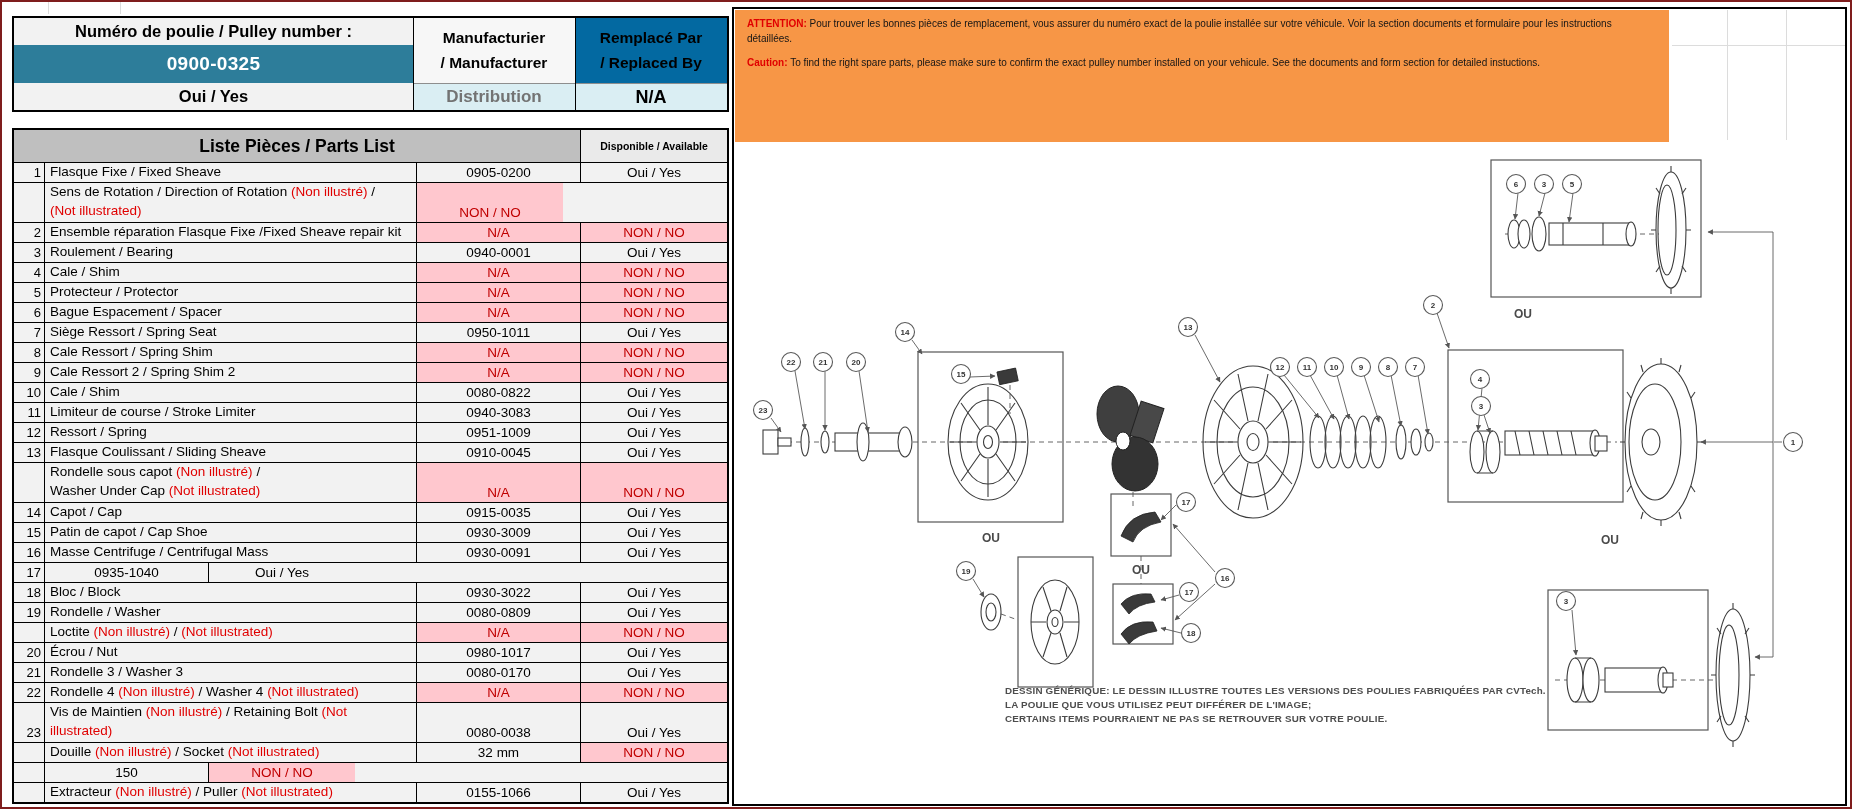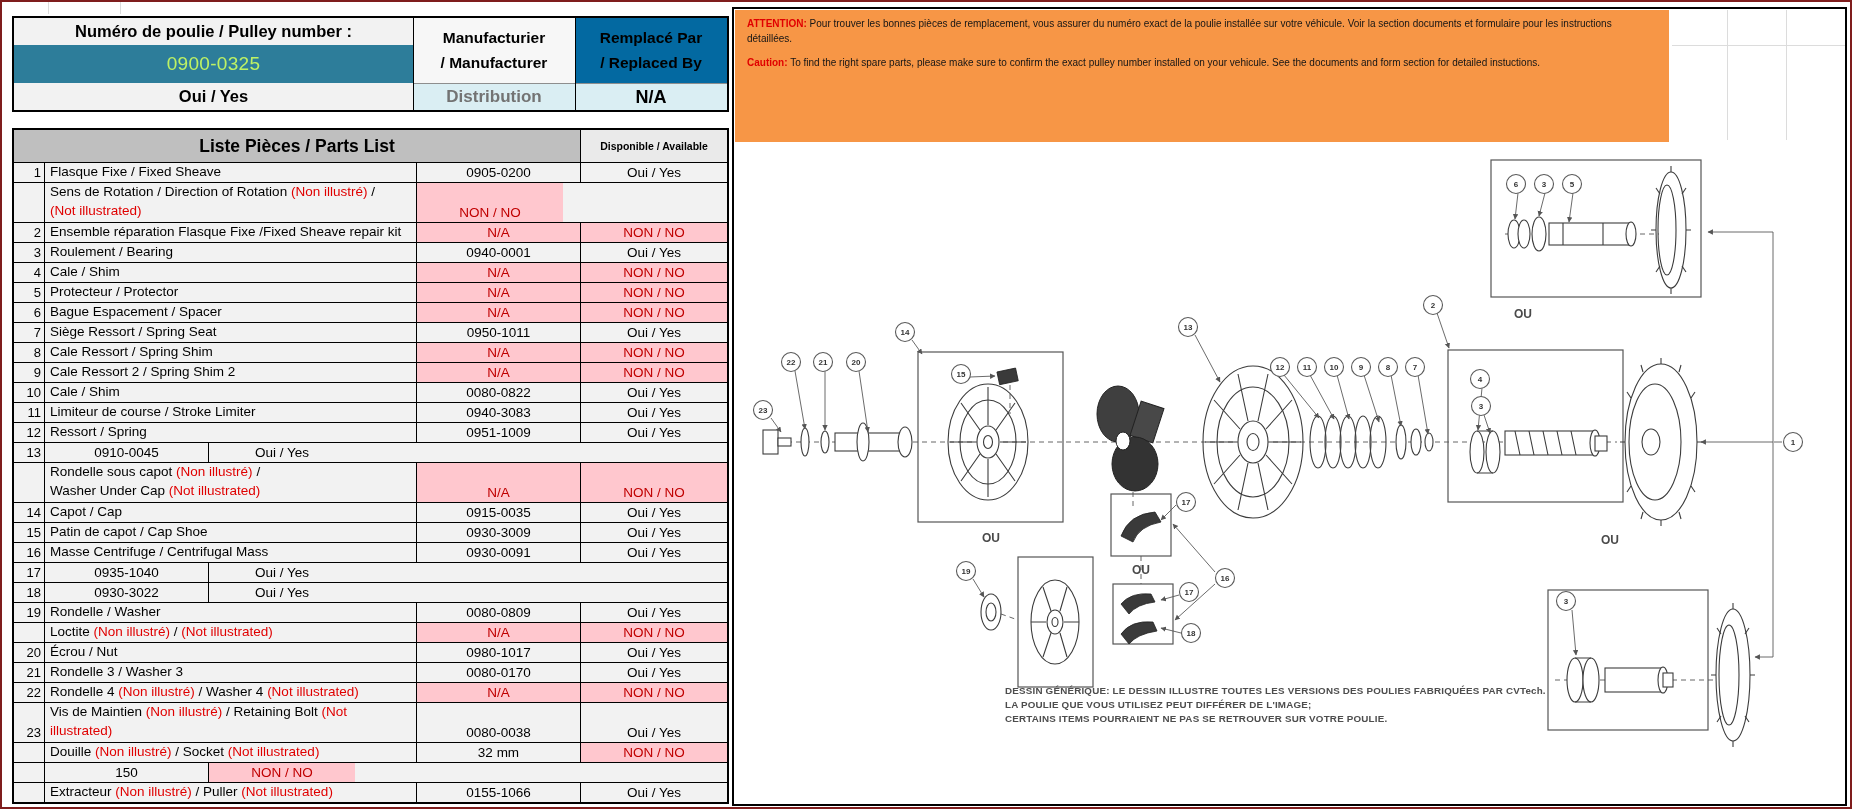--- a/index.html
+++ b/index.html
@@ -6,21 +6,21 @@
   html,body{background:#888}
   .page{position:relative;width:1852px;height:809px;background:#fff;border:2px solid #7f1d1d;
         font-family:"Liberation Sans",sans-serif;overflow:hidden}
   
   .gl{position:absolute;background:#dcdcdc}
   
   .hdr{position:absolute;left:10px;top:14px;width:717px;height:96px;border:2px solid #000;background:#f2f2f2}
   .hdr .cell{position:absolute;display:flex;align-items:center;justify-content:center;text-align:center}
   .hdr .vline{position:absolute;top:0;bottom:0;width:1px;background:#000}
   .hdr-label{left:0;top:0;width:399px;height:27px;font-size:16.5px;font-weight:bold;color:#000}
-  .hdr-number{left:0;top:27px;width:399px;height:38px;background:#2d7d9a;color:#bef264;font-size:19px;font-weight:normal;letter-spacing:.3px}
+  .hdr-number{left:0;top:27px;width:399px;height:38px;background:#2d7d9a;color:#ffffff;font-size:19px;font-weight:bold;letter-spacing:.3px}
   .hdr-oui{left:0;top:65px;width:399px;height:27px;font-size:16.5px;font-weight:bold}
   .hdr-manu{left:399px;top:0;width:162px;height:65px;flex-direction:column;font-size:15.5px;font-weight:bold;background:#f7f7f7;line-height:1.55}
   .hdr-repl{left:561px;top:0;width:152px;height:65px;flex-direction:column;font-size:15.5px;font-weight:bold;background:#0369a1;line-height:1.55}
   .hdr-dist{left:399px;top:65px;width:162px;height:27px;background:#daeef3;color:#737373;font-size:17px;font-weight:bold;border-top:1px solid #8e8e8e}
   .hdr-na{left:561px;top:65px;width:152px;height:27px;background:#daeef3;color:#000;font-size:18px;font-weight:bold;border-top:1px solid #8e8e8e}
   
   .rregion{position:absolute;left:730px;top:5px;width:1115px;height:799px;border:2px solid #000}
   .attn{position:absolute;left:733px;top:8px;width:934px;height:132px;background:#f79646;
         padding:6px 12px 4px 12px;font-size:10px;line-height:1.5;color:#151515}
   .attn p{margin:0 0 9px 0}
@@ -197,20 +197,23 @@
         <div class="prow">
           <div class="c-num">12</div>
           <div class="c-desc">
             <div><span>Ressort / Spring</span></div>
           </div>
           <div class="c-part">0951-1009</div>
           <div class="c-avail">Oui / Yes</div>
         </div>
         <div class="prow">
           <div class="c-num">13</div>
+          <div class="c-desc">
+            <div><span>Flasque Coulissant / Sliding Sheave</span></div>
+          </div>
           <div class="c-part">0910-0045</div>
           <div class="c-avail">Oui / Yes</div>
         </div>
         <div class="prow tall">
           <div class="c-num"></div>
           <div class="c-desc">
             <div><span>Rondelle sous capot </span><span class="rd">(Non illustré)</span><span> /</span><br><span>Washer Under Cap </span><span class="rd">(Not illustrated)</span></div>
           </div>
           <div class="c-part na">N/A</div>
           <div class="c-avail no">NON / NO</div>
@@ -239,20 +242,23 @@
           <div class="c-part">0930-0091</div>
           <div class="c-avail">Oui / Yes</div>
         </div>
         <div class="prow">
           <div class="c-num">17</div>
           <div class="c-part">0935-1040</div>
           <div class="c-avail">Oui / Yes</div>
         </div>
         <div class="prow">
           <div class="c-num">18</div>
+          <div class="c-desc">
+            <div><span>Bloc / Block</span></div>
+          </div>
           <div class="c-part">0930-3022</div>
           <div class="c-avail">Oui / Yes</div>
         </div>
         <div class="prow">
           <div class="c-num">19</div>
           <div class="c-desc">
             <div><span>Rondelle / Washer</span></div>
           </div>
           <div class="c-part">0080-0809</div>
           <div class="c-avail">Oui / Yes</div>

